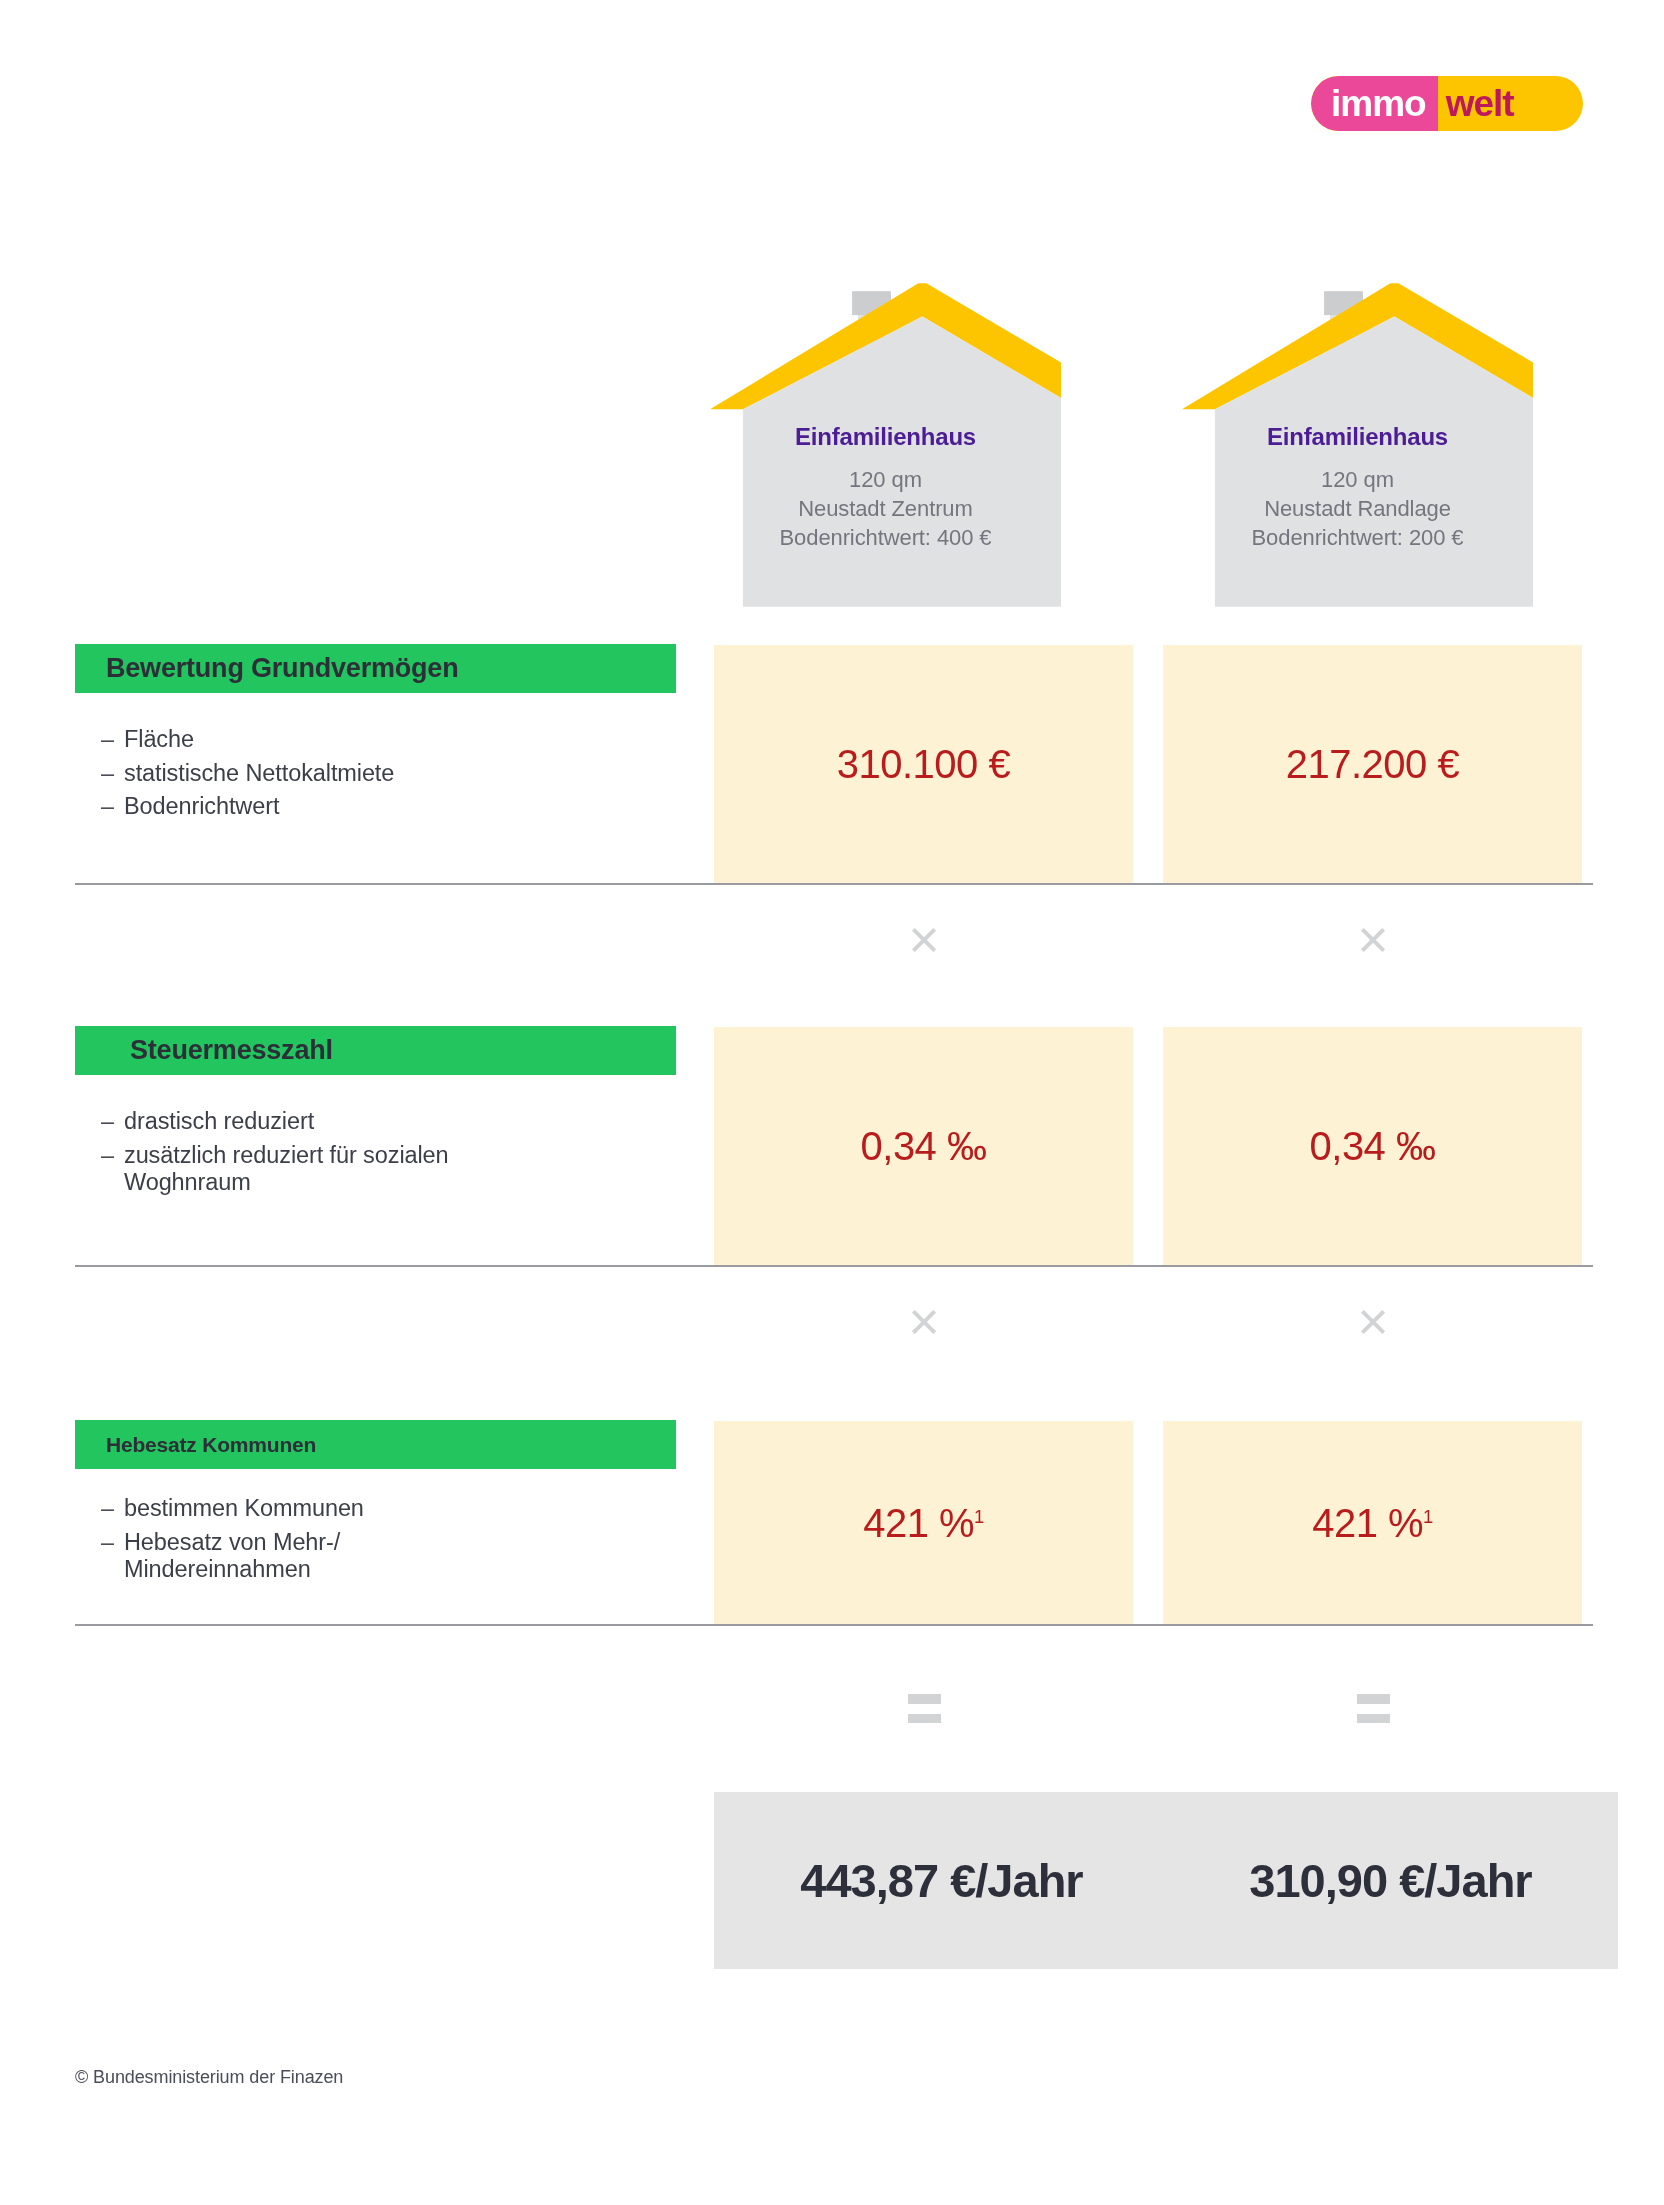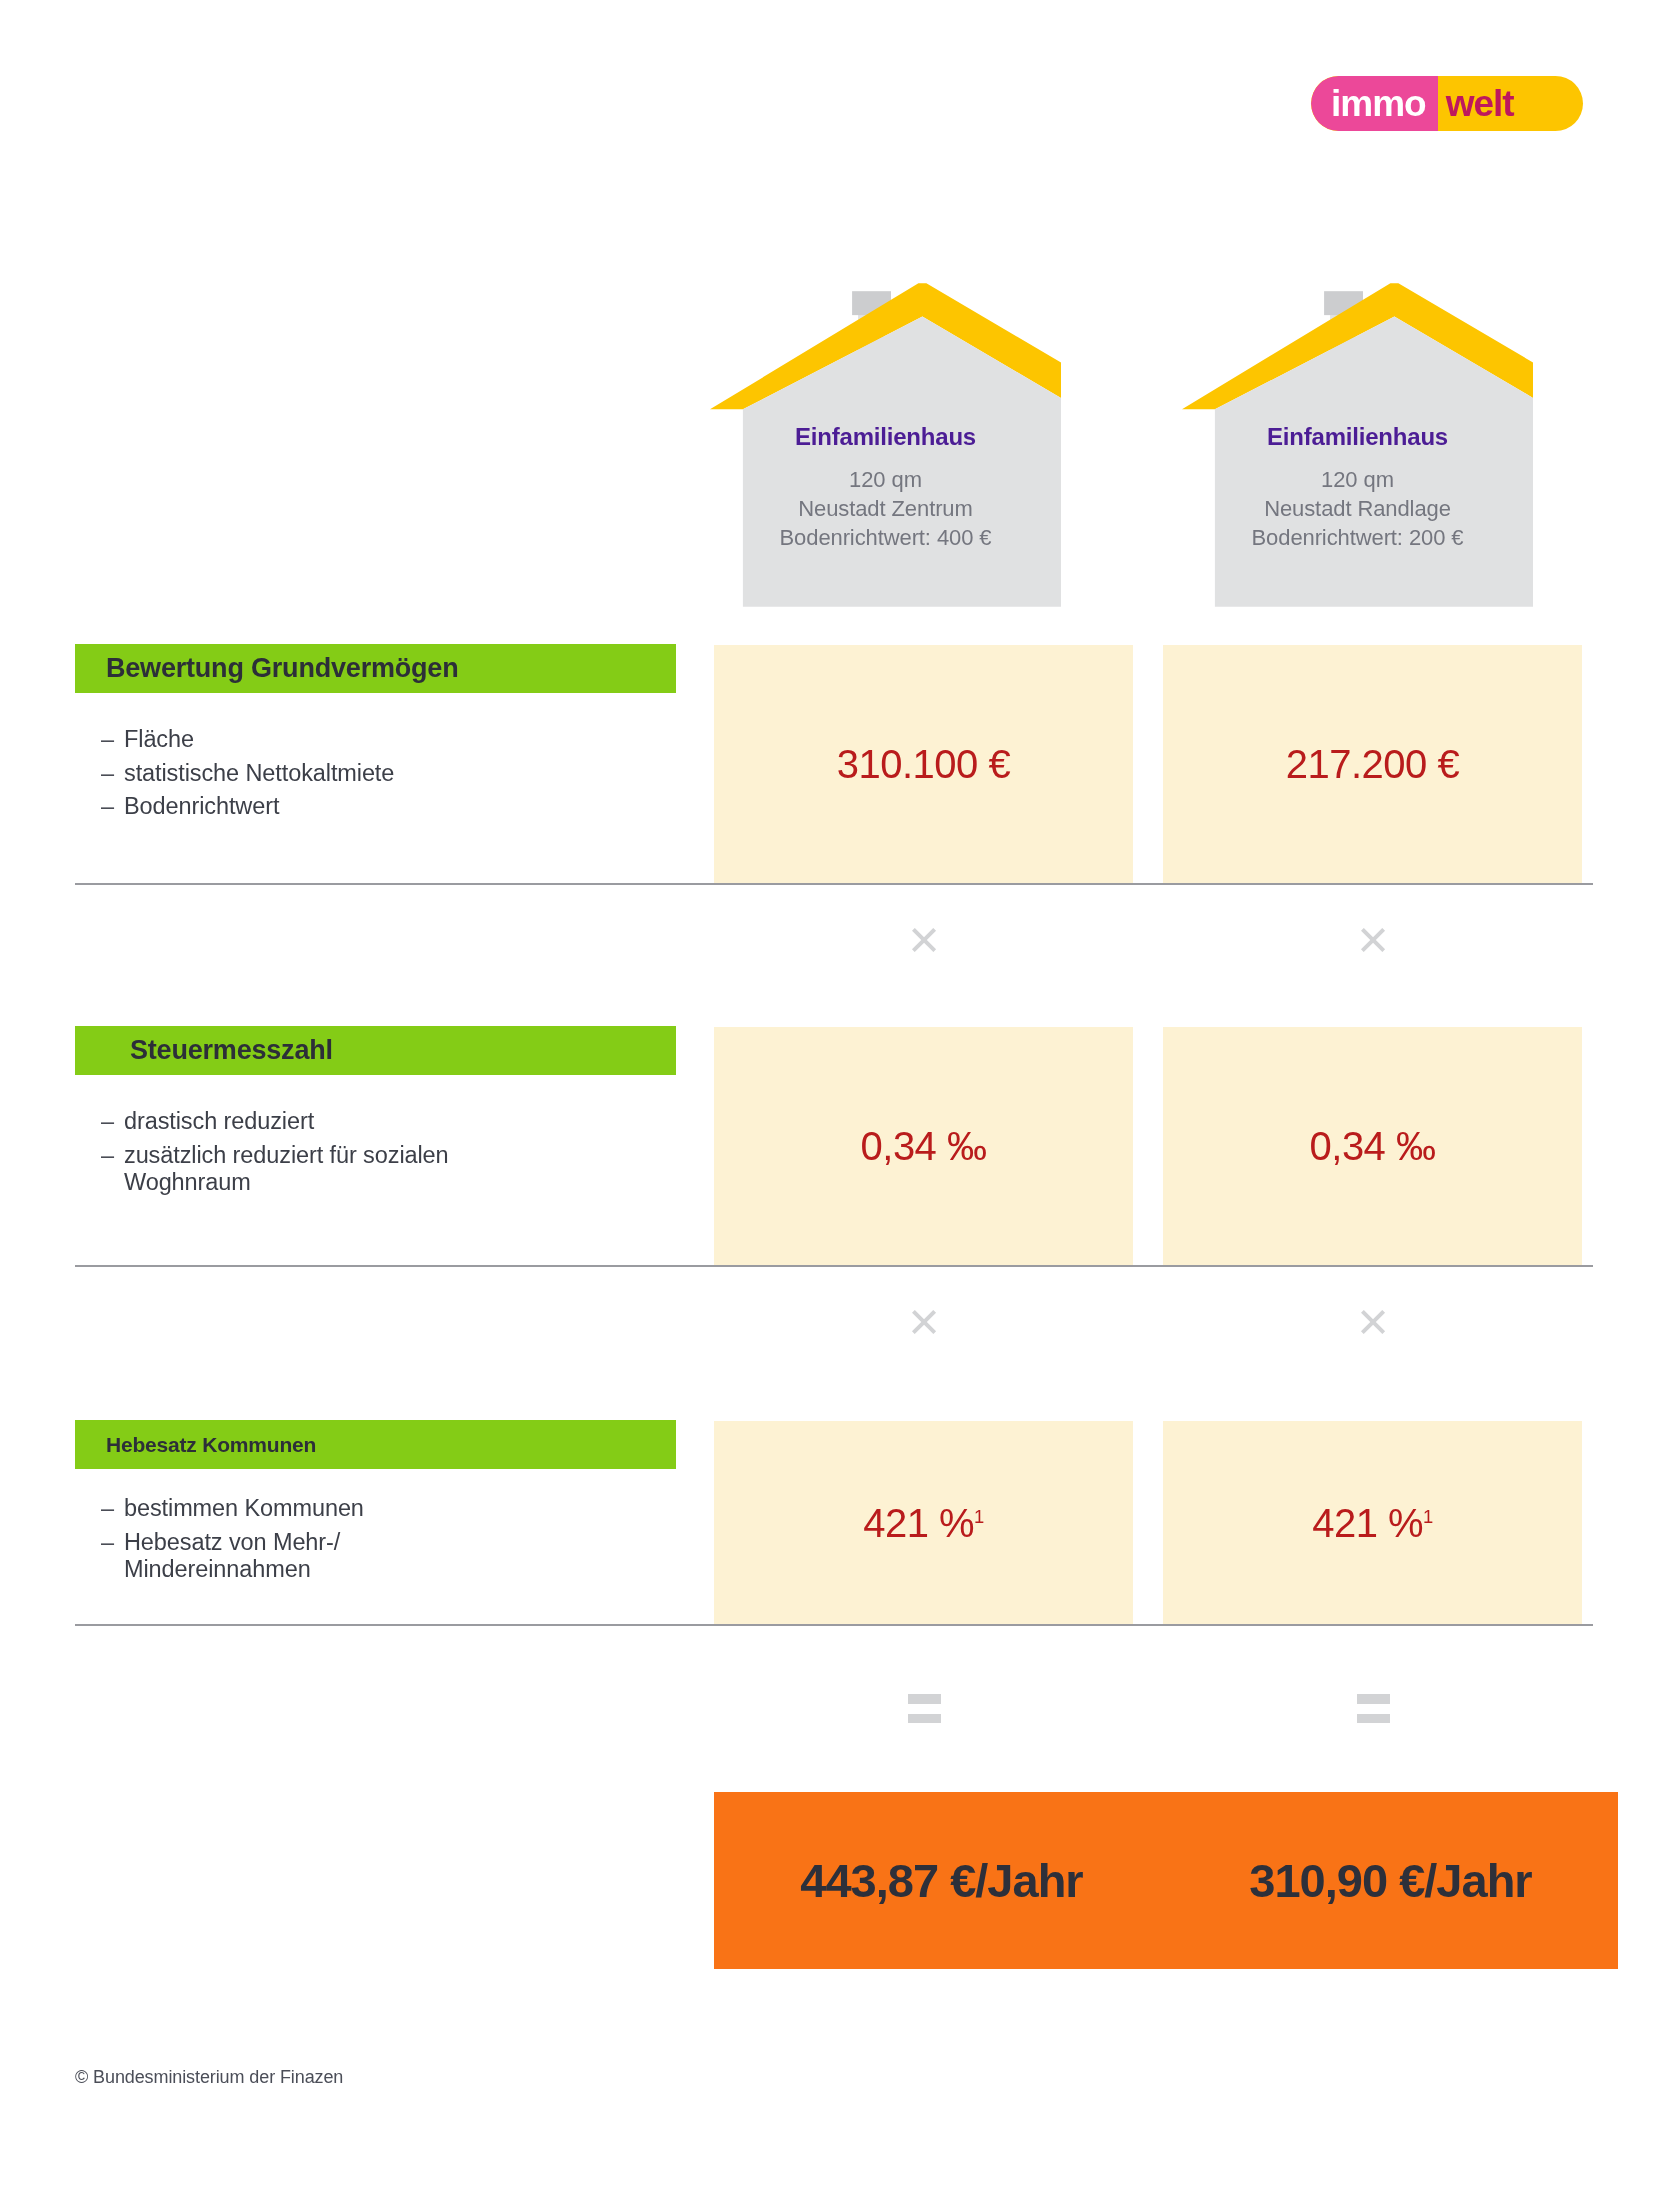--- a/index.html
+++ b/index.html
@@ -99,21 +99,21 @@
     line-height: 1.32;
     font-weight: 300;
     letter-spacing: -0.1px;
   }
 
   
   .section-header {
     position: absolute;
     left: 75px;
     width: 601px;
-    background: #84cc16;
+    background: #22c55e;
     box-sizing: border-box;
     display: flex;
     align-items: center;
   }
   .section-header-text {
     color: #2c2f38;
     font-weight: bold;
     letter-spacing: -0.2px;
     padding-left: 31px;
     line-height: 1;
@@ -166,21 +166,21 @@
     font-size: 0.46em;
     vertical-align: super;
     line-height: 0;
   }
 
   
   .resultbox {
     position: absolute;
     width: 455px;
     height: 177px;
-    background: #f97316;
+    background: #e5e5e5;
     display: flex;
     align-items: center;
     justify-content: center;
   }
   .resultbox.col1 { left: 714px; }
   .resultbox.col2 { left: 1163px; }
   .resultbox-text {
     font-size: 47px;
     color: #2d303a;
     font-weight: bold;

